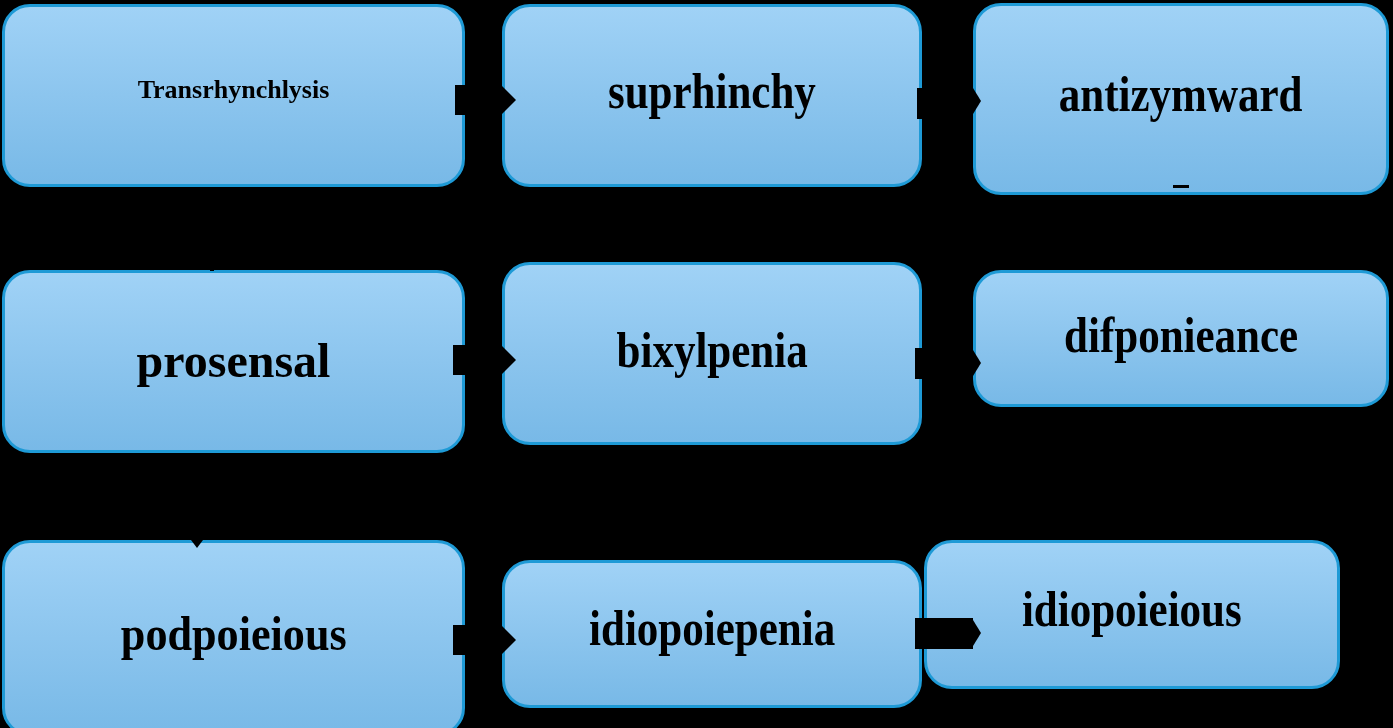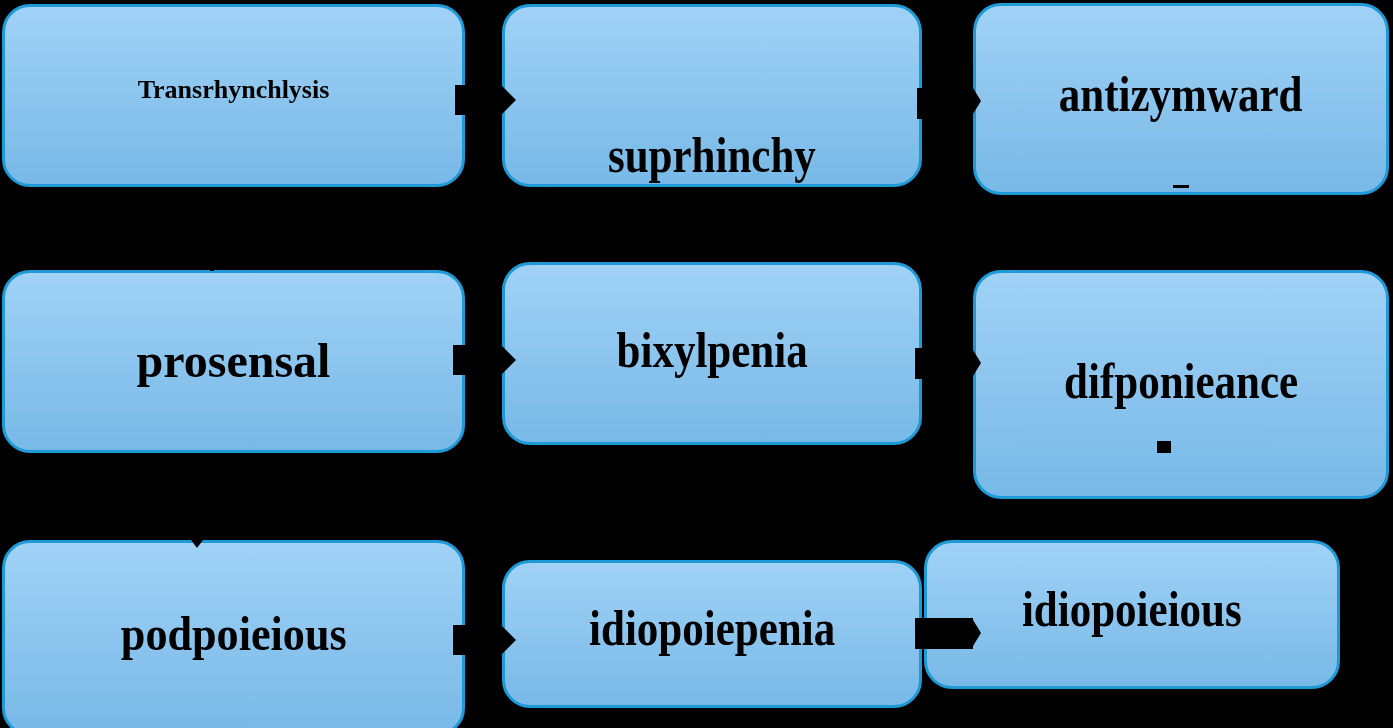--- a/index.html
+++ b/index.html
@@ -28,34 +28,34 @@
     border-left:6px solid transparent; border-right:6px solid transparent;
     border-top:8px solid #000;
   }
 </style>
 </head>
 <body>
 
 <div class="box" style="left:2px;top:4px;width:463px;height:183px;">
   <span class="label" style="font-size:26px;margin-top:-12px;">Transrhynchlysis</span>
 </div>
-<div class="box" style="left:502px;top:4px;width:420px;height:183px;align-items:flex-end;">
+<div class="box" style="left:502px;top:4px;width:420px;height:183px;">
   <span class="label" style="font-size:50px;transform:scaleX(0.86);margin-top:-10px;">suprhinchy</span>
 </div>
 <div class="box" style="left:973px;top:3px;width:416px;height:192px;">
   <span class="label" style="font-size:50px;transform:scaleX(0.86);margin-top:-10px;">antizymward</span>
 </div>
 
 <div class="box" style="left:2px;top:270px;width:463px;height:183px;">
   <span class="label" style="font-size:48px;margin-top:-2px;">prosensal</span>
 </div>
 <div class="box" style="left:502px;top:262px;width:420px;height:183px;">
   <span class="label" style="font-size:50px;transform:scaleX(0.86);margin-top:-8px;">bixylpenia</span>
 </div>
-<div class="box" style="left:973px;top:270px;width:416px;height:229px;">
+<div class="box" style="left:973px;top:270px;width:416px;height:137px;">
   <span class="label" style="font-size:50px;transform:scaleX(0.86);margin-top:-8px;">difponieance</span>
 </div>
 
 <div class="box" style="left:2px;top:540px;width:463px;height:196px;">
   <span class="label" style="font-size:48px;transform:scaleX(0.92);margin-top:-10px;">podpoieious</span>
 </div>
 <div class="box" style="left:502px;top:560px;width:420px;height:148px;">
   <span class="label" style="font-size:50px;transform:scaleX(0.86);margin-top:-12px;">idiopoiepenia</span>
 </div>
 <div class="box" style="left:924px;top:540px;width:416px;height:149px;">

